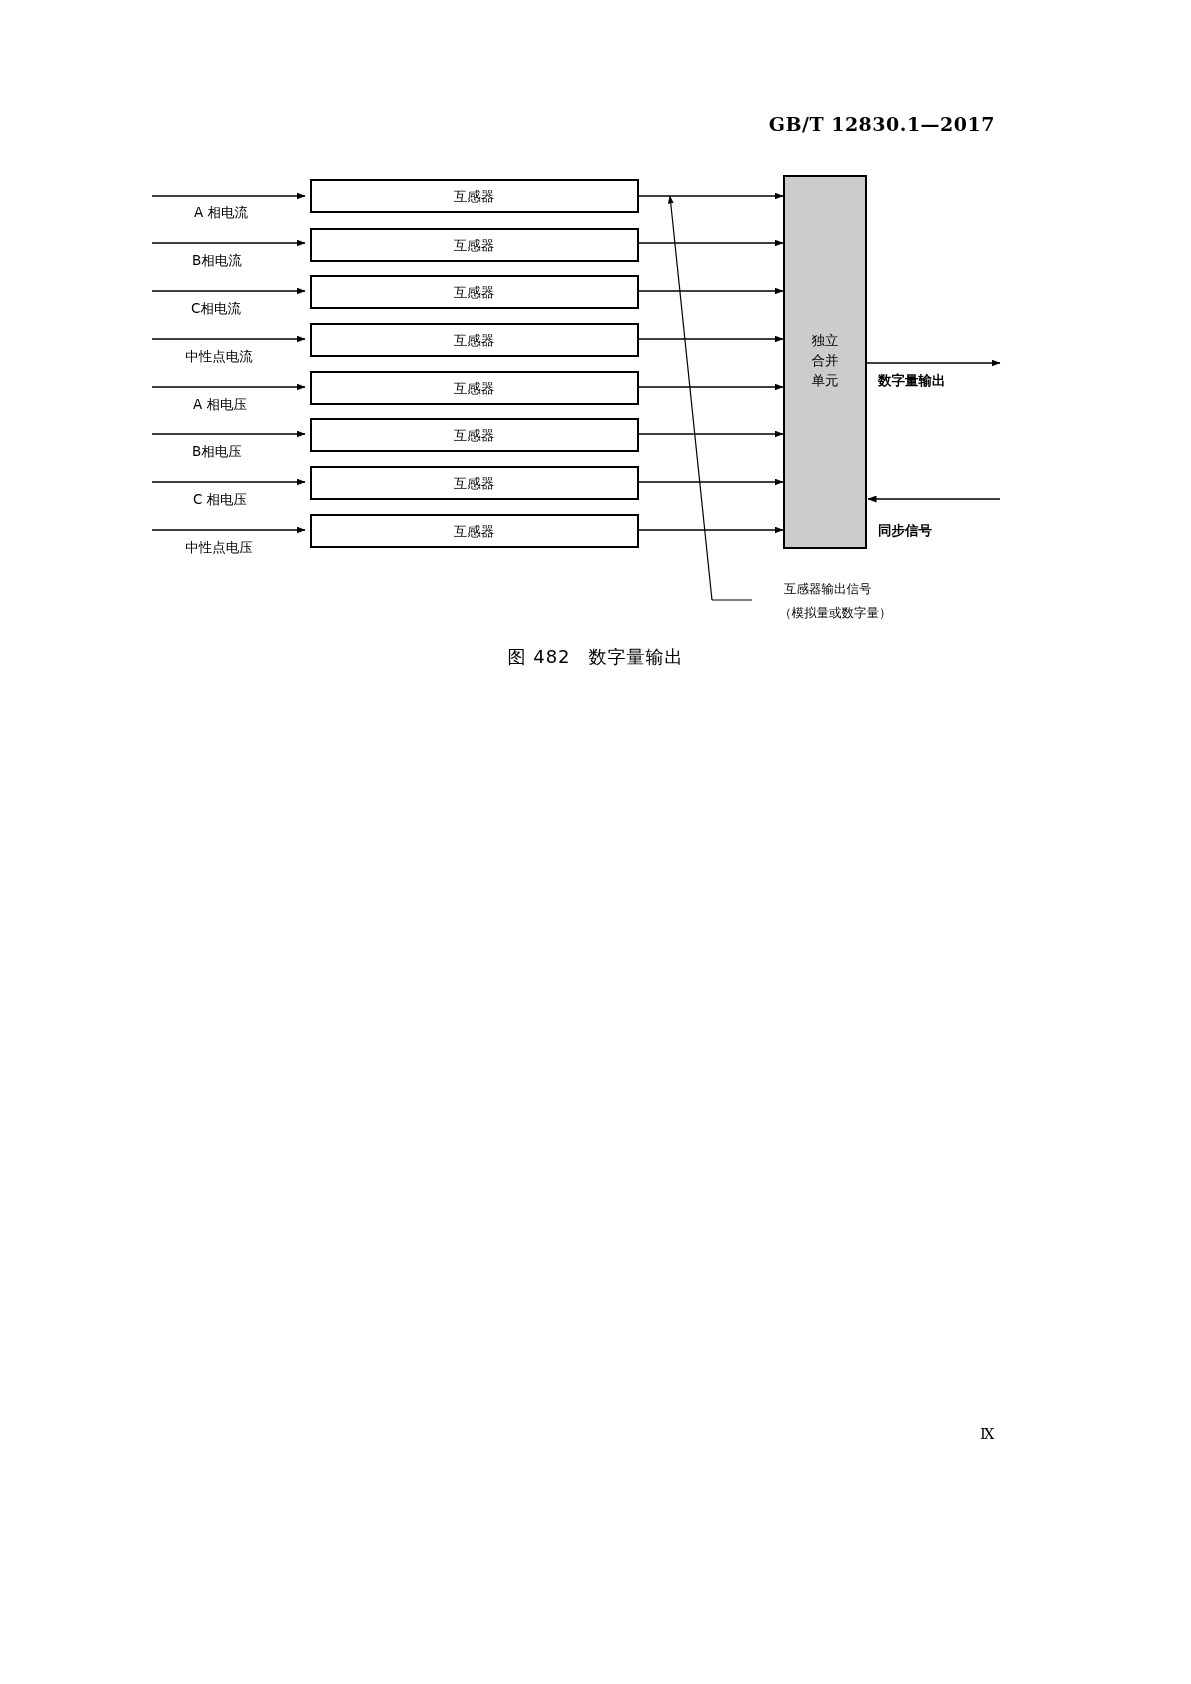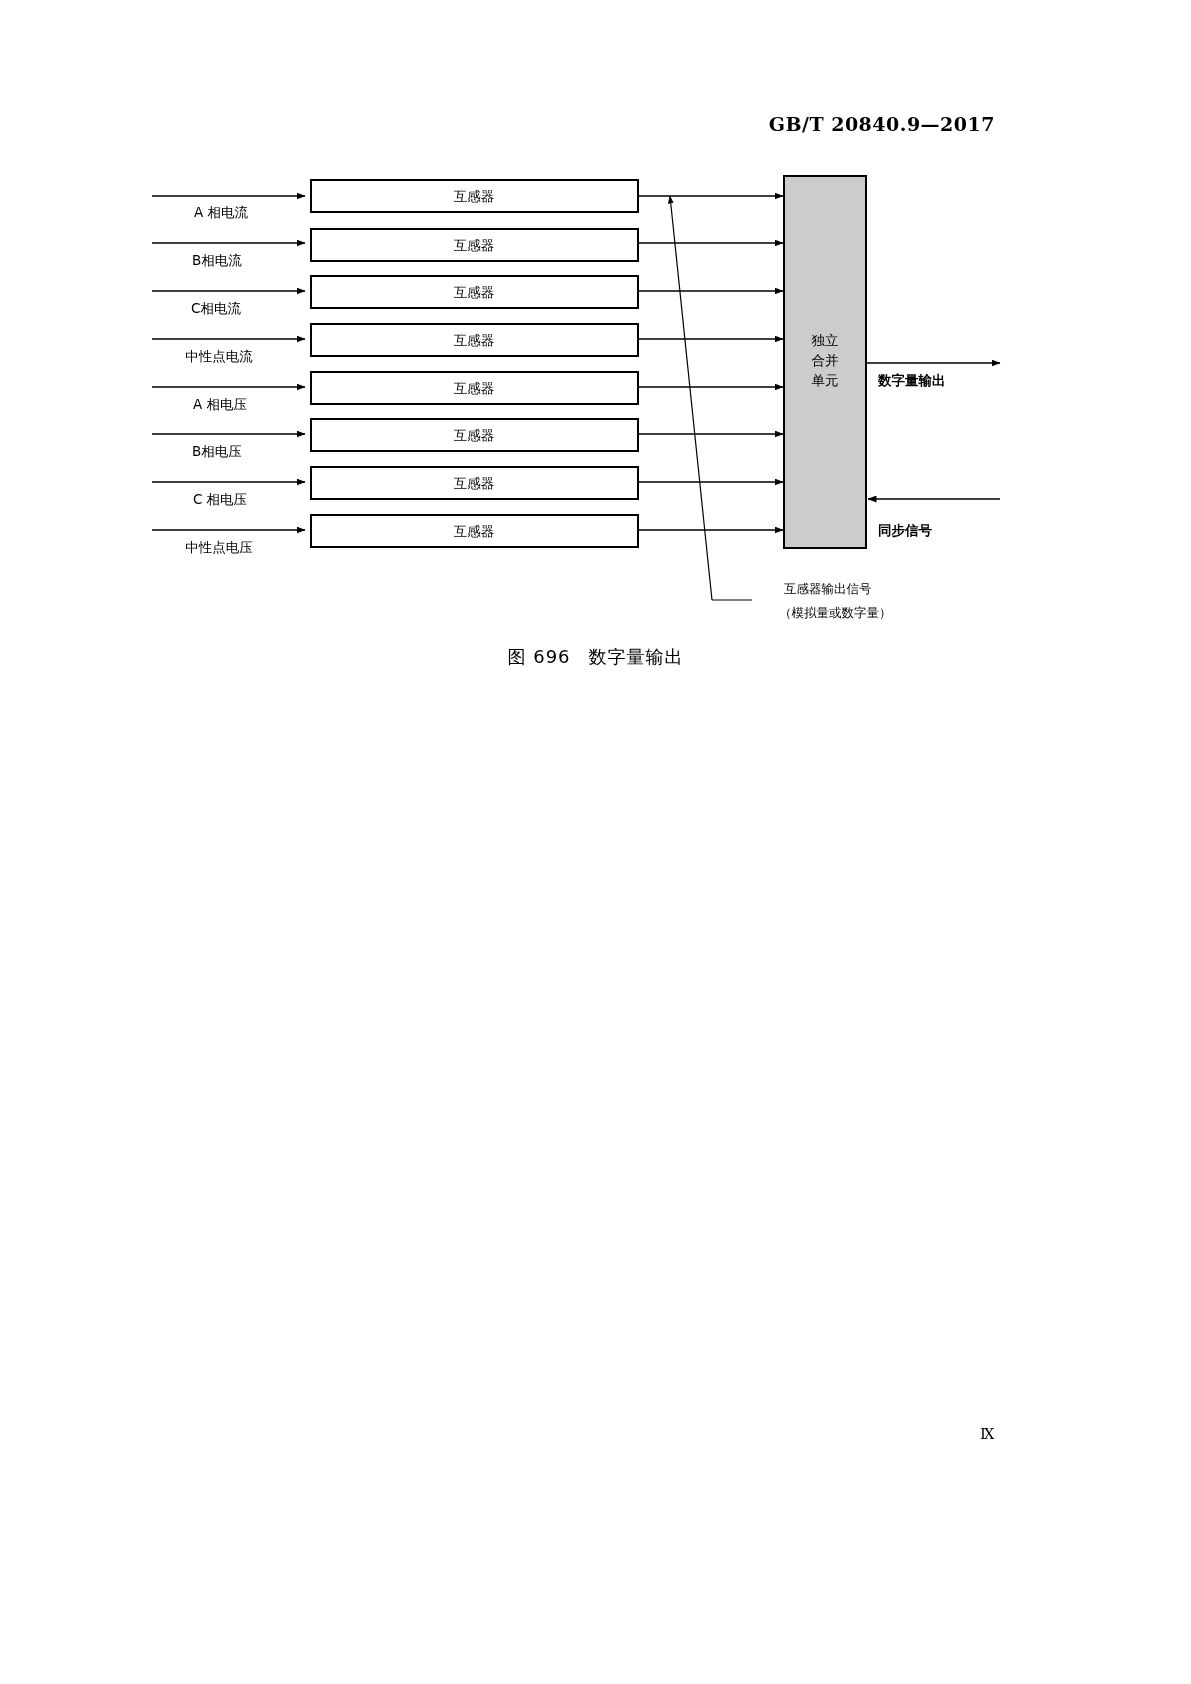--- a/index.html
+++ b/index.html
@@ -88,21 +88,21 @@
     text-align: center;
     font-family: "DejaVu Sans", "Liberation Sans", sans-serif;
     font-size: 18px;
     letter-spacing: 1px;
   }
   .caption .cap-num { margin-right: 18px; }
 </style>
 </head>
 <body>
 
-<div class="page-header">GB/T  20840.9—2017</div>
+<div class="page-header">GB/T  12830.1—2017</div>
 
 <div class="figure">
   <svg width="1191" height="700" viewBox="0 0 1191 700" xmlns="http://www.w3.org/2000/svg">
     <defs>
       <marker id="arrow" markerWidth="9" markerHeight="7" refX="8.5" refY="3.5" orient="auto" markerUnits="userSpaceOnUse">
         <path d="M0,0 L9,3.5 L0,7 z" fill="#000000"></path>
       </marker>
       <marker id="arrowL" markerWidth="9" markerHeight="7" refX="8.5" refY="3.5" orient="auto" markerUnits="userSpaceOnUse">
         <path d="M0,0 L9,3.5 L0,7 z" fill="#000000"></path>
       </marker>
@@ -193,16 +193,16 @@
     <g>
       <line x1="712" y1="600" x2="752" y2="600" stroke="#000" stroke-width="1.2"></line>
       <line x1="712" y1="600" x2="670" y2="196" stroke="#000" stroke-width="1.2" marker-end="url(#arrowSm)"></line>
       <text class="t-note" x="784" y="593">互感器输出信号</text>
       <text class="t-note" x="779" y="617">（模拟量或数字量）</text>
     </g>
   </svg>
 </div>
 
 <div class="caption">
-  <span class="cap-num">图 696</span><span>数字量输出</span>
+  <span class="cap-num">图 482</span><span>数字量输出</span>
 </div>
 
 <div class="page-footer">Ⅸ</div>
 
 </body></html>

